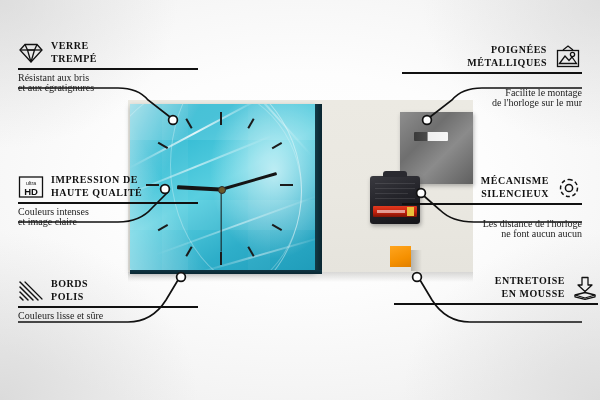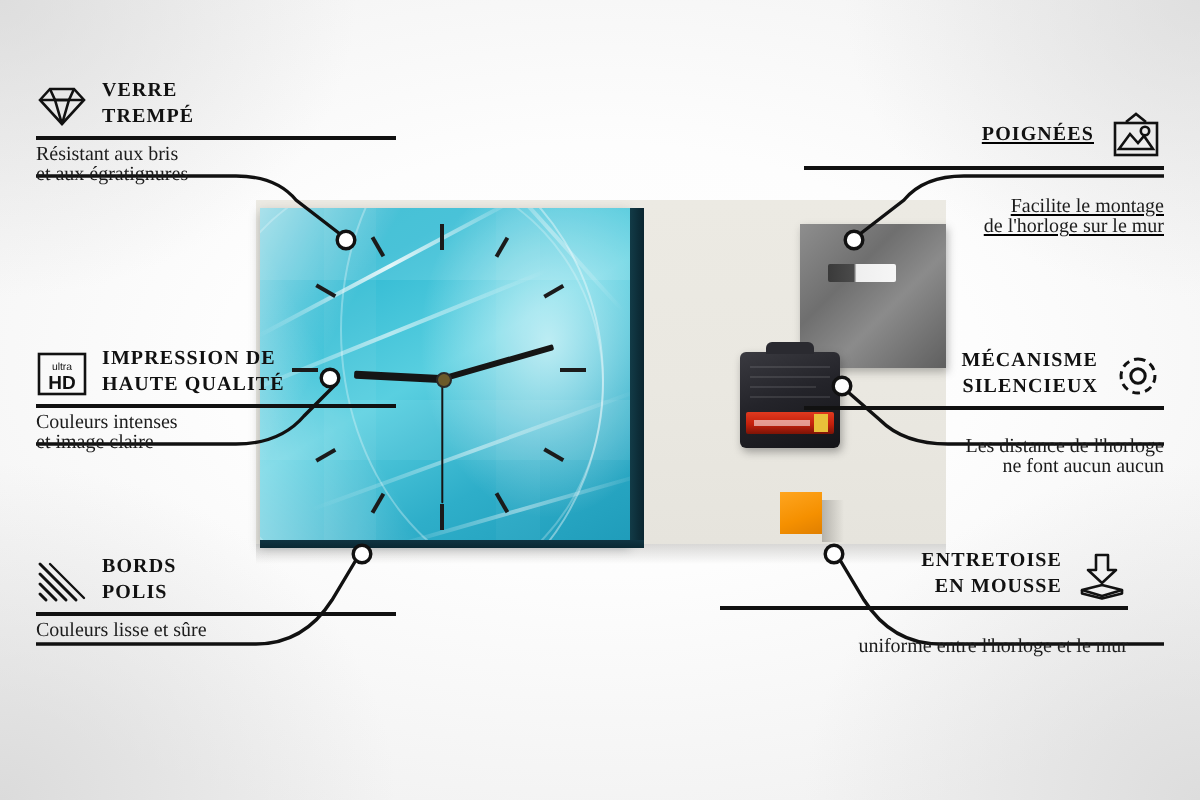--- a/index.html
+++ b/index.html
@@ -276,24 +276,25 @@
         <div>BORDS</div>
         <div>POLIS</div>
       </div>
     </div>
     <div class="rule" style="width:180px;"></div>
     <div class="desc">
       <div>Couleurs lisse et sûre</div>
     </div>
   </div>
 
-  <div class="callout right" style="left:402px;top:56px;width:180px;text-decoration:underline;">
+  <div class="callout right" style="left:402px;top:44px;width:180px;">
     <div class="head">
       <div class="titles">
         <div>POIGNÉES</div>
+        <div>MÉTALLIQUES</div>
       </div>
       <svg class="ic" width="28" height="24" viewBox="0 0 28 24">
         <g fill="none" stroke="#111" stroke-width="1.3">
           <path d="M9,5 L14,1 L19,5"></path>
           <rect x="3.5" y="5.5" width="21" height="16"></rect>
           <path d="M5.5,18.5 L11,11 L15,15.5 L18,12 L22.5,18.5 Z"></path>
           <circle cx="18.5" cy="9.5" r="2.1"></circle>
         </g>
       </svg>
     </div>
@@ -317,33 +318,32 @@
         </g>
       </svg>
     </div>
     <div class="rule" style="width:180px;"></div>
     <div class="desc">
       <div>Les distance de l'horloge</div>
       <div>ne font aucun aucun</div>
     </div>
   </div>
 
-  <div class="callout right" style="left:360px;top:275px;width:204px;">
+  <div class="callout right" style="left:394px;top:275px;width:204px;">
     <div class="head">
       <div class="titles">
         <div>ENTRETOISE</div>
         <div>EN MOUSSE</div>
       </div>
       <svg class="ic" width="26" height="24" viewBox="0 0 26 24">
         <g fill="none" stroke="#111" stroke-width="1.3" stroke-linejoin="round">
           <path d="M10,1.5 L16,1.5 L16,9 L20,9 L13,15.5 L6,9 L10,9 Z"></path>
           <path d="M13,16.5 L23,19 L13,22 L3,19 Z"></path>
           <path d="M3,19 L3,20.8 L13,23.3 L23,20.8 L23,19"></path>
         </g>
       </svg>
     </div>
     <div class="rule" style="width:204px;"></div>
     <div class="desc">
-      <div>uniforme entre l'horloge et le mur</div>
     </div>
   </div>
 
 </div>
 
 </body></html>

